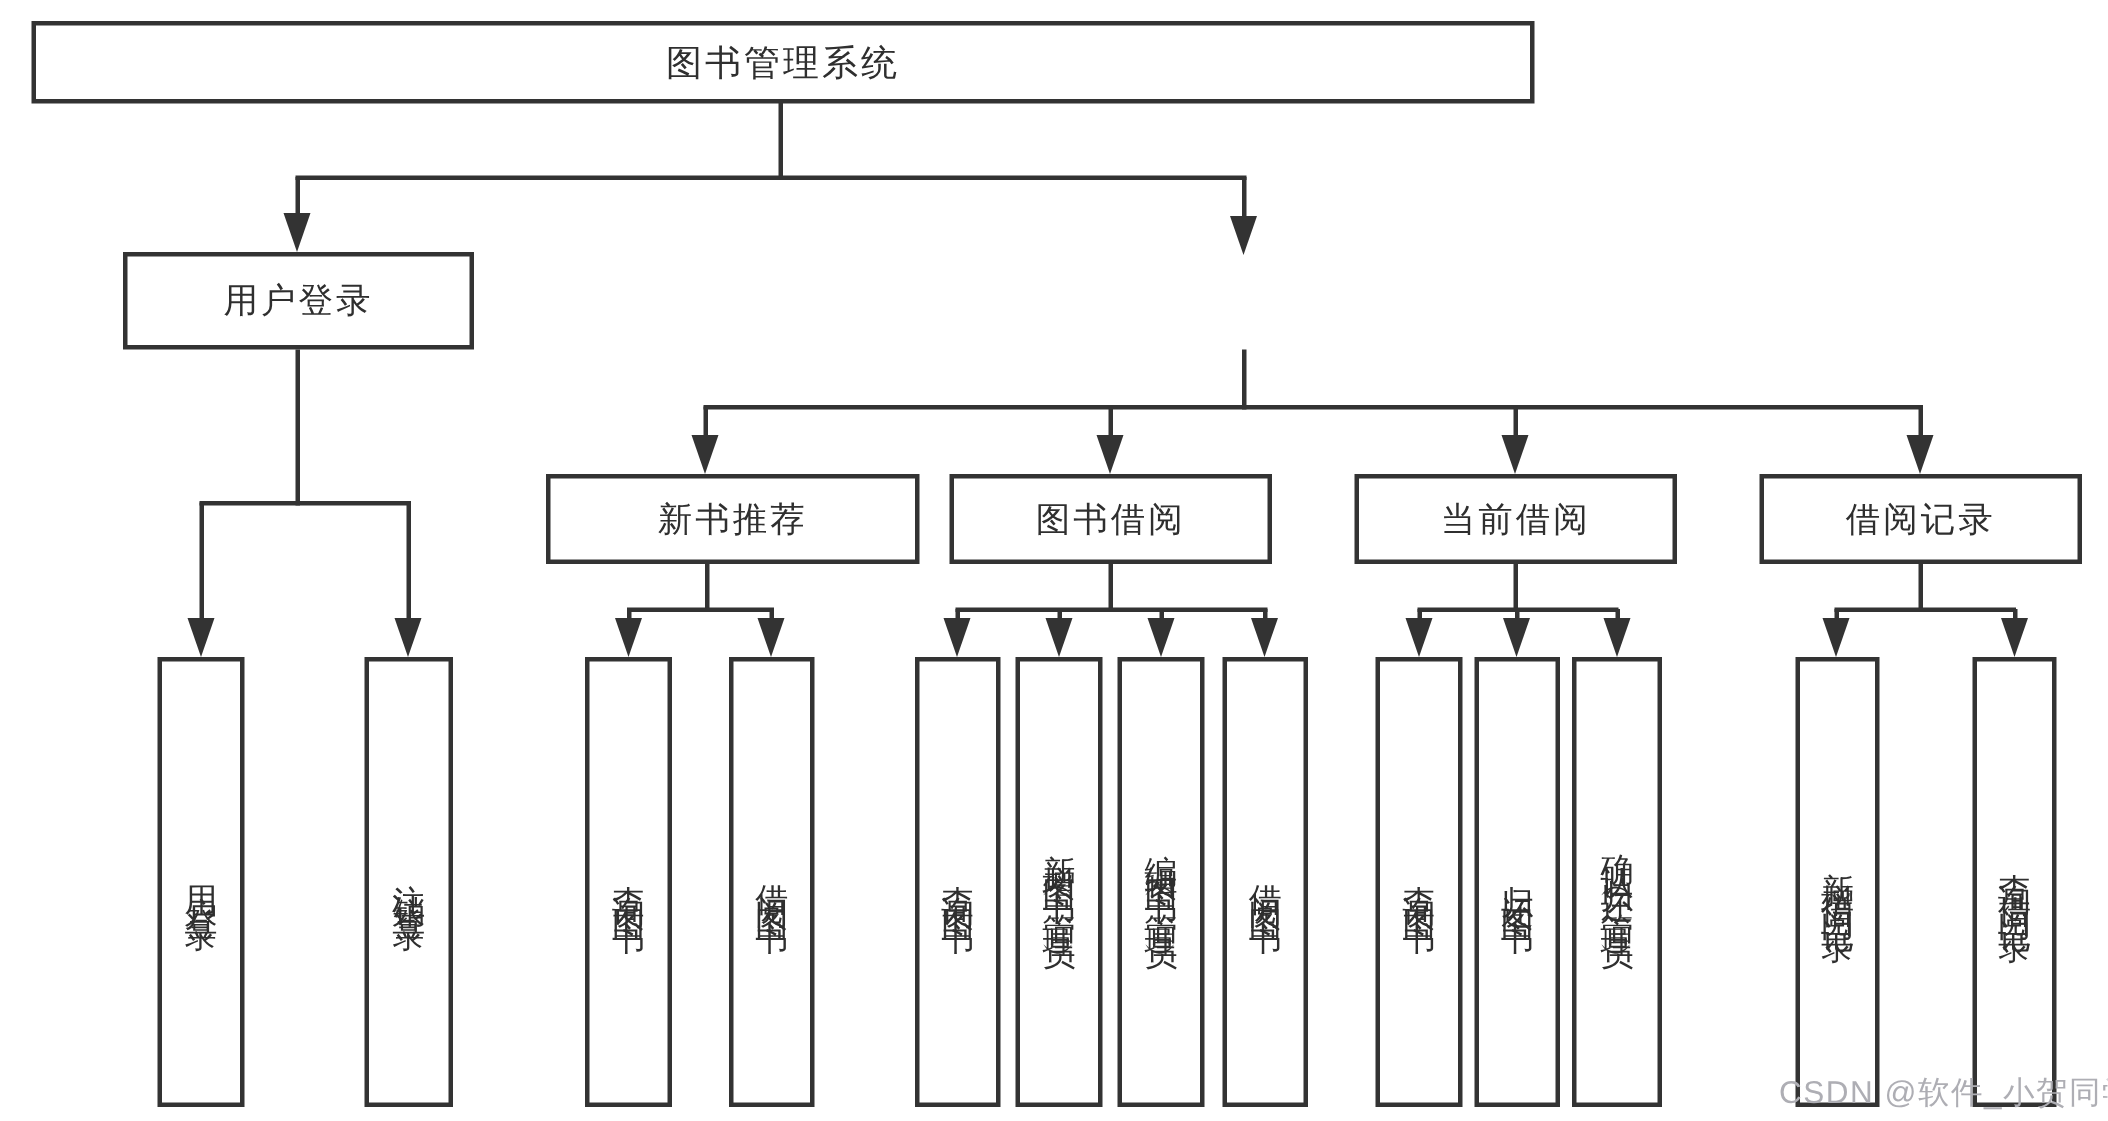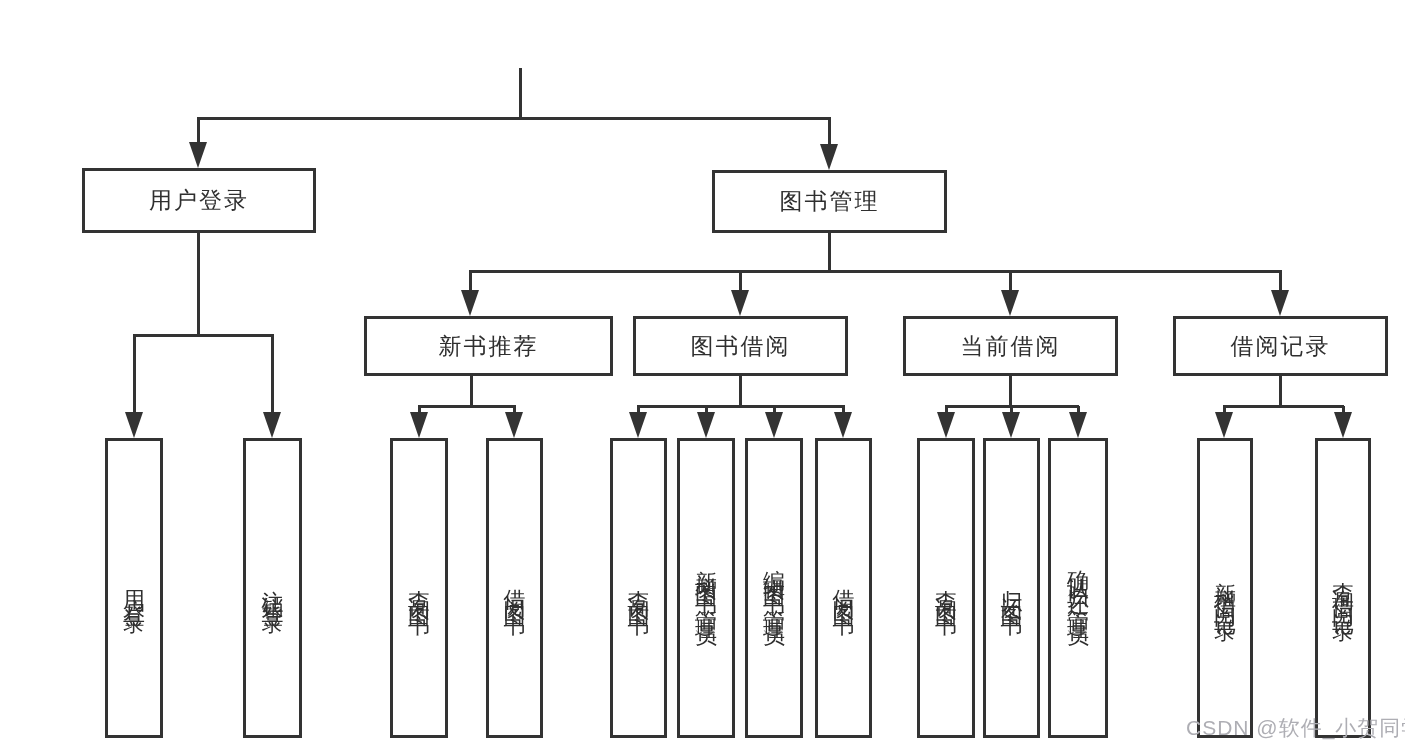--- a/index.html
+++ b/index.html
@@ -66,26 +66,26 @@
     color:var(--watermark,#b0b0b4);
     z-index:5;
     white-space:nowrap;
   }
 </style>
 </head>
 <body style="--line: #333333; --text: #2f2f2f; --background: #ffffff; --watermark: #aeaeb4;">
 
 <div class="stage">
 
+  <div class="box hbox root-box" style="left:21px;top:14px;width:1002px;height:55px">
+    <span>图书管理系统</span>
+  </div>
 
   <div class="box hbox" style="left:82px;top:168px;width:234px;height:65px">
     <span>用户登录</span>
-  </div>
-  <div class="box hbox" style="left:712px;top:170px;width:235px;height:63px">
-    <span>图书管理</span>
   </div>
 
   <div class="box hbox" style="left:364px;top:316px;width:249px;height:60px">
     <span>新书推荐</span>
   </div>
   <div class="box hbox" style="left:633px;top:316px;width:215px;height:60px">
     <span>图书借阅</span>
   </div>
   <div class="box hbox" style="left:903px;top:316px;width:215px;height:60px">
     <span>当前借阅</span>

